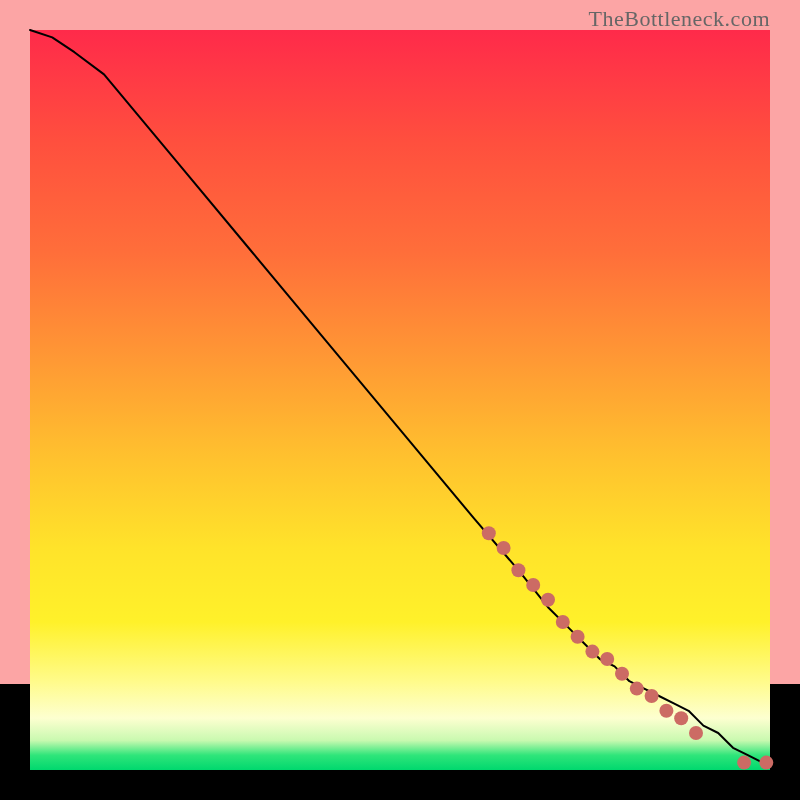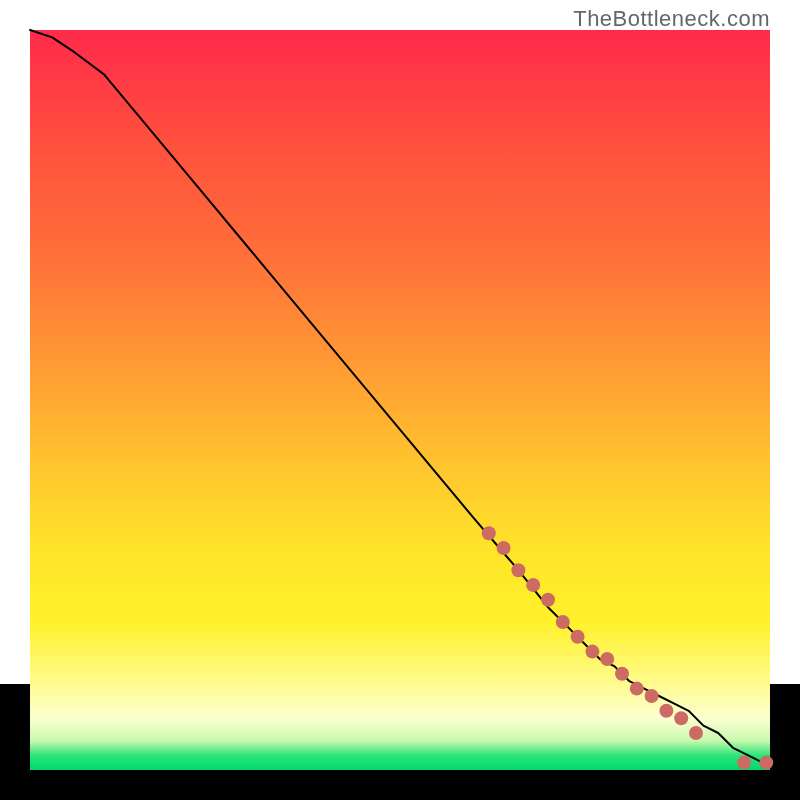--- a/index.html
+++ b/index.html
@@ -8,21 +8,22 @@
     width: 800px;
     height: 800px;
     overflow: hidden;
     background: #000;
     font-family: Arial, Helvetica, sans-serif;
   }
   .frame {
     position: relative;
     width: 800px;
     height: 684px;
-    background: #ffffff;
+    background: #fca5a5;
+    font-family: Liberation Serif, serif;
   }
   .plot-area {
     position: absolute;
     left: 30px;
     top: 30px;
     width: 740px;
     height: 740px;
     
     background: linear-gradient(
       to bottom,

